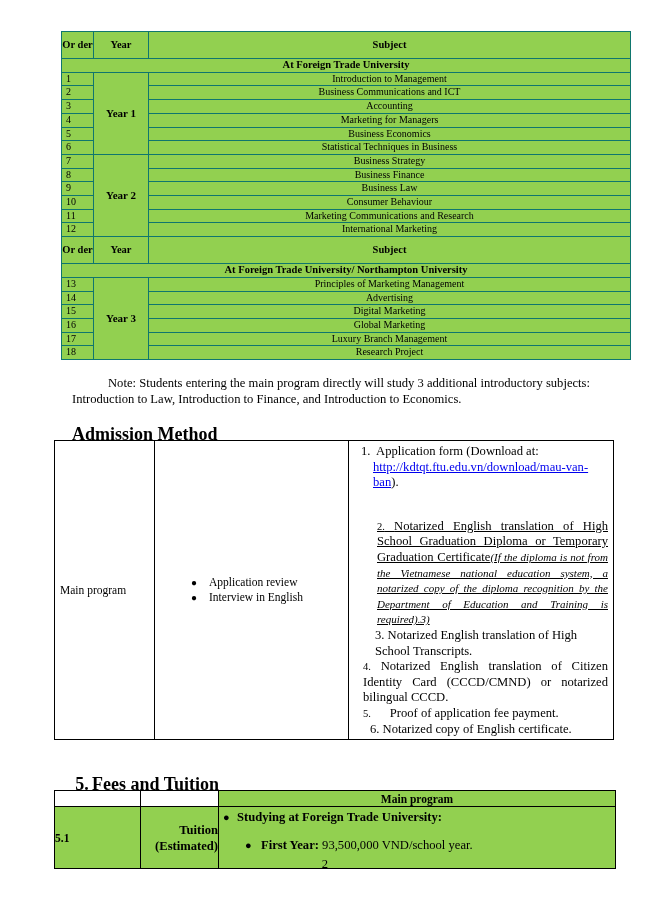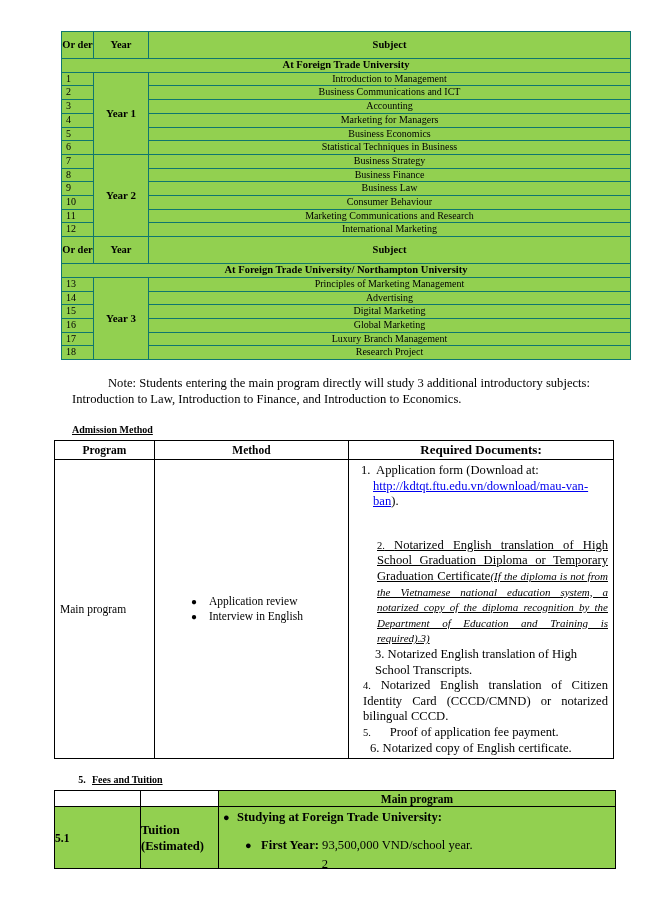--- a/index.html
+++ b/index.html
@@ -11,21 +11,21 @@
   .curr td { border: 1px solid #0f766e; background: #92d050; font-size: 10px; text-align: center; vertical-align: middle; line-height: 12.7px; height: 13.7px; padding: 0; }
   .curr td.left { text-align: left; padding-left: 4px; }
   .curr .hdr td { font-weight: bold; font-size: 10.5px; height: 27px; line-height: 12px; }
   .curr .sec td { font-weight: bold; font-size: 10.5px; }
   .curr td.year { font-weight: bold; font-size: 11px; }
 
   
   .note { position: absolute; left: 72px; top: 376px; width: 520px; font-size: 12.6px; line-height: 15.5px; }
   .note .indent { display: inline-block; width: 36px; }
 
-  .heading { position: absolute; font-size: 10px; font-weight: bold; text-decoration: underline; }
+  .heading { position: absolute; font-size: 18px; font-weight: bold; }
   .h-adm { left: 72px; top: 424px; }
 
   
   .adm { position: absolute; left: 54px; top: 440px; width: 560px; border-collapse: collapse; table-layout: fixed; }
   .adm td { border: 1px solid #000; vertical-align: middle; font-size: 12px; padding: 0; }
   .adm .ah td { height: 19px; font-weight: bold; text-align: center; font-size: 11.5px; }
   .adm .ah td.docs-h { font-size: 13px; }
   .adm td.prog { padding-left: 5px; font-size: 11.5px; }
   .adm td.method ul { list-style: none; margin-left: 40px; font-size: 11.5px; line-height: 15.5px; }
   .adm td.method li { position: relative; padding-left: 14px; }
@@ -43,21 +43,21 @@
 
   
   .h-fees { left: 72px; top: 774px; text-align: center; }
   .h-fees .n { display: inline-block; width: 20px; text-decoration: none; }
   .fees { position: absolute; left: 54px; top: 790px; width: 562px; border-collapse: collapse; table-layout: fixed; }
   .fees td { border: 1px solid #000; font-size: 12px; padding: 0; vertical-align: middle; }
   .fees .g { background: #92d050; }
   .fees .fh td { height: 16px; }
   .fees .fh td.mp { text-align: center; font-weight: bold; font-size: 11.5px; }
   .fees td.num { text-align: left; font-weight: bold; font-size: 11.5px; height: 62px; }
-  .fees td.tui { text-align: left; font-weight: bold; font-size: 12.6px; line-height: 16px; }
+  .fees td.tui { text-align: right; font-weight: bold; font-size: 12.6px; line-height: 16px; }
   .fees td.body { vertical-align: top; padding: 2px 4px; font-size: 12.6px; line-height: 16px; }
   .fees .b1 { font-weight: bold; padding-left: 14px; position: relative; }
   .fees .b1 .dot, .fees .b2 .dot { position: absolute; left: 0; top: 0; font-size: 11px; }
   .fees .b2 { margin-top: 12px; margin-left: 22px; padding-left: 16px; position: relative; }
   .fees .b2 b { font-weight: bold; }
 
   .page-num { position: absolute; left: 0; width: 650px; top: 857px; text-align: center; font-size: 12.6px; }
 </style>
 </head>
 <body>
@@ -167,25 +167,20 @@
 
 <div class="heading h-adm">Admission Method</div>
 
 <table class="adm">
   <colgroup>
       <col style="width:100px">
       <col style="width:194px">
       <col>
     </colgroup>
   <tbody>
-      <tr class="ah">
-    <td>Program</td>
-    <td>Method</td>
-    <td class="docs-h">Required Documents:</td>
-  </tr>
   <tr>
     <td class="prog">Main program</td>
     <td class="method">
       <ul>
         <li><span class="bullet">●</span><span>Application review</span></li>
         <li><span class="bullet">●</span><span>Interview in English</span></li>
       </ul>
     </td>
     <td class="docs">
       <div class="d1"><span>1.</span>&nbsp; <span>Application form (Download at:</span> <a href="#">http://kdtqt.ftu.edu.vn/download/mau-van-ban</a><span>).</span></div>

